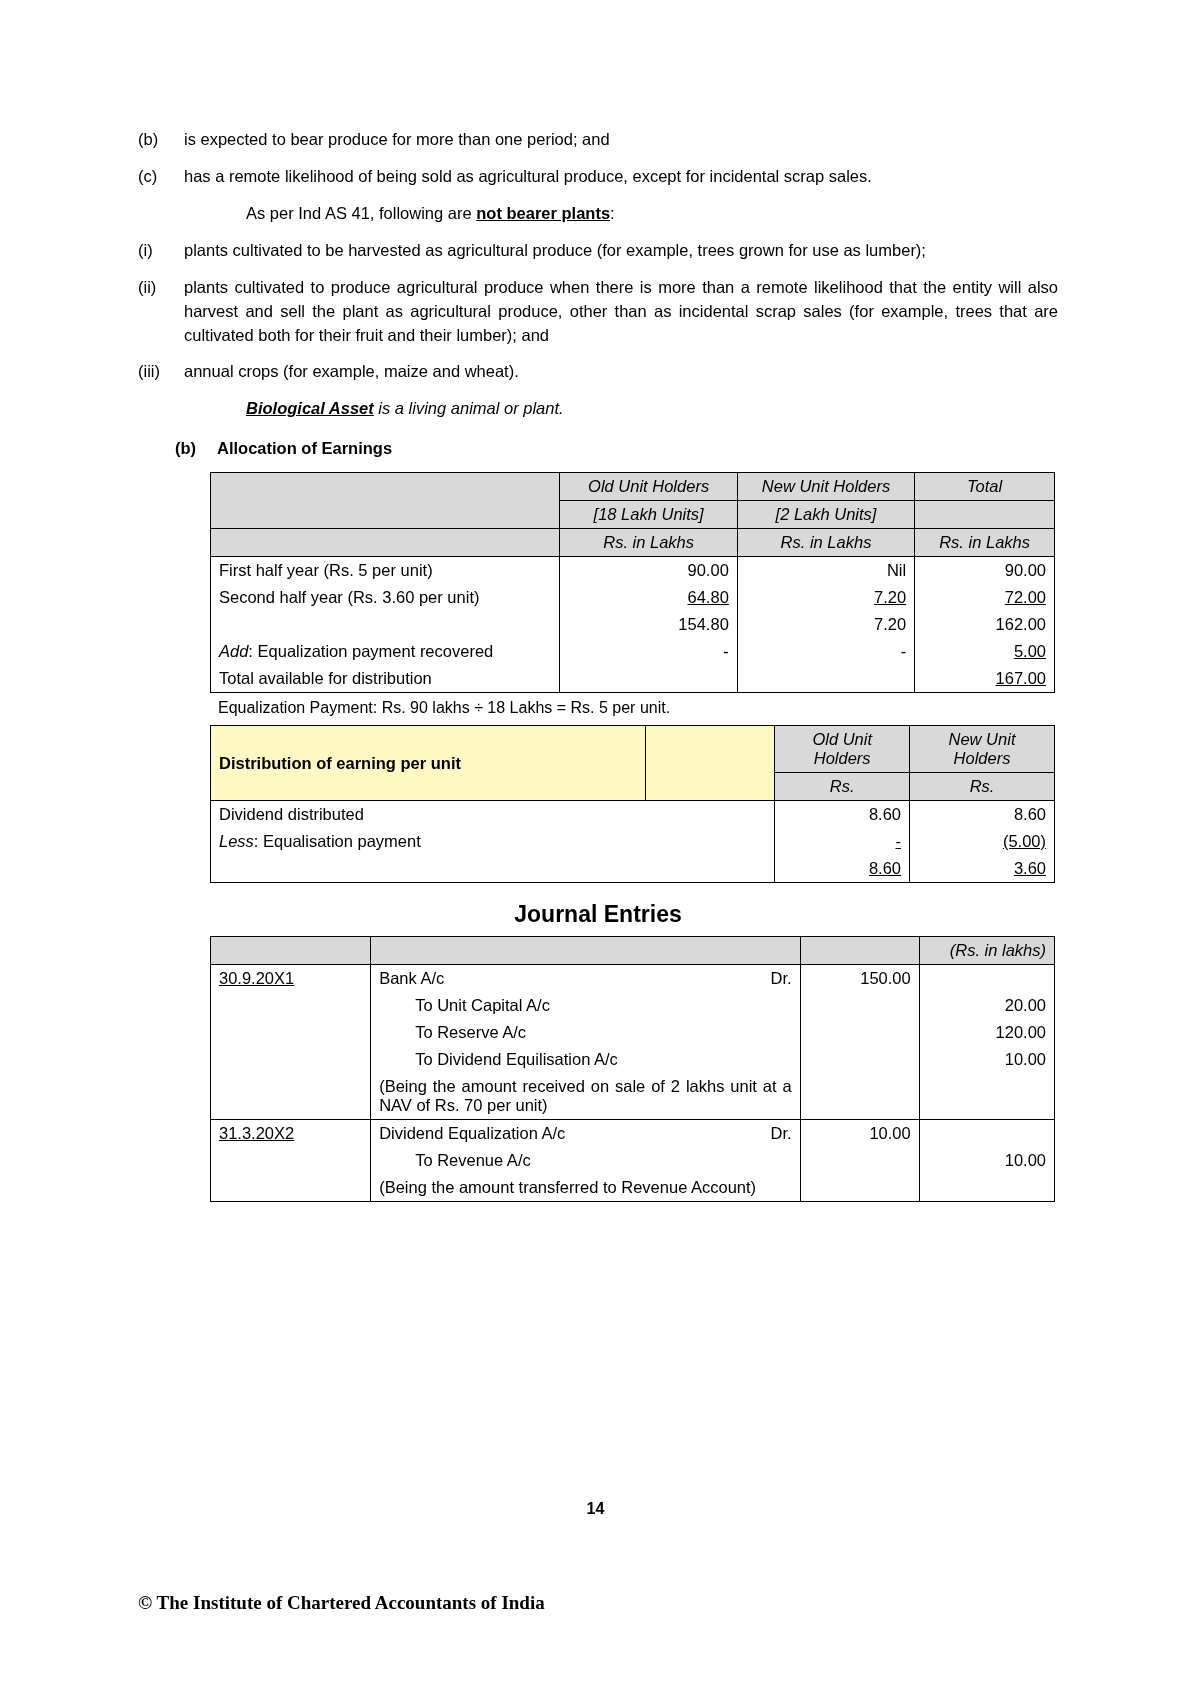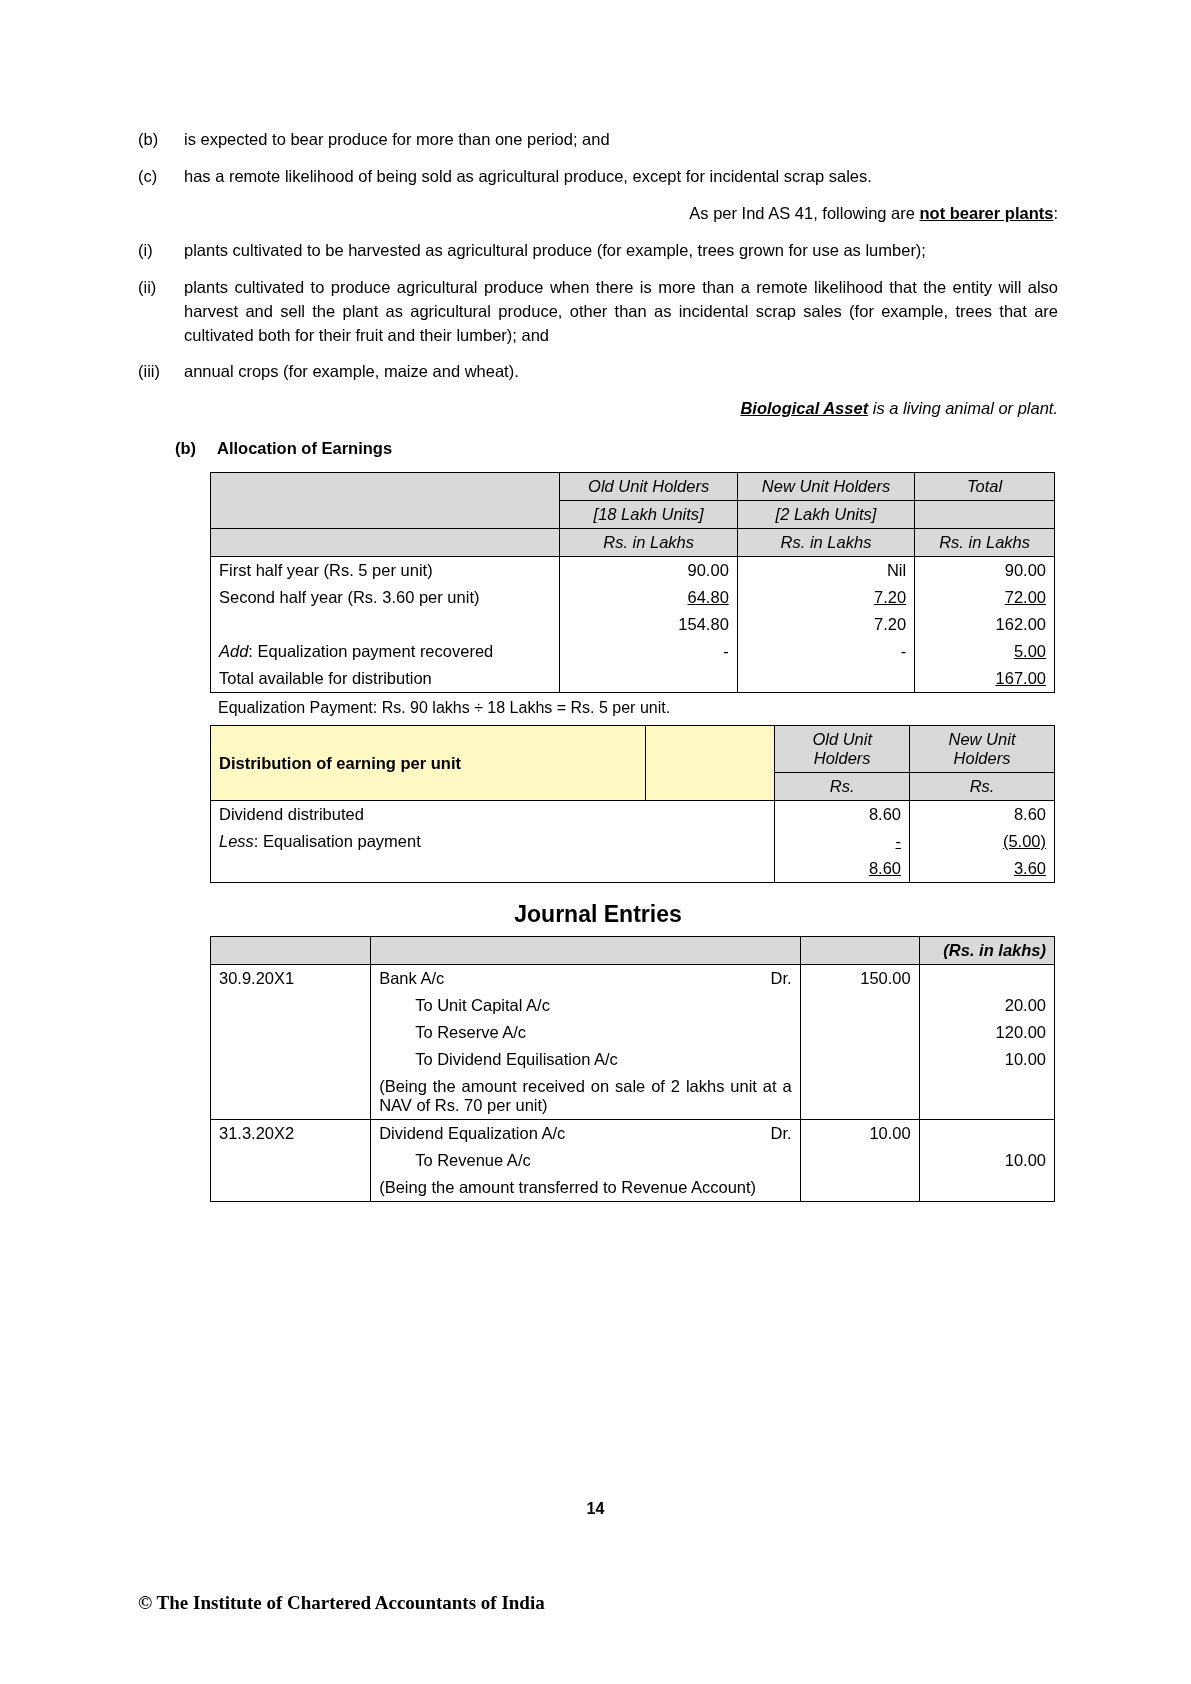--- a/index.html
+++ b/index.html
@@ -42,21 +42,20 @@
   }
   .para .body {
     flex: 1 1 auto;
     text-align: justify;
   }
   .para .body.nojust { text-align: left; }
   .plain {
     font-size: 16.5px;
     line-height: 1.45;
     margin: 0 0 13px 108px;
-    text-align: right;
   }
   u.b { text-decoration: underline; font-weight: bold; }
   .italic { font-style: italic; }
 
   .section-head {
     display: flex;
     font-size: 16.5px;
     font-weight: bold;
     margin: 0 0 14px 0;
   }
@@ -122,21 +121,21 @@
     font-size: 23px;
     margin: 18px 0 8px 0;
   }
   .tbl-journal {
     width: 845px;
     margin: 0 0 0 72px;
   }
   .tbl-journal .hdr {
     background: #d9d9d9;
   }
-  .tbl-journal td.date { width: 148px; }
+  .tbl-journal td.date { width: 148px; text-decoration: underline; }
   .tbl-journal td.part { }
   .tbl-journal td.amt { width: 120px; text-align: right; }
   .tbl-journal .dr { float: right; }
   .tbl-journal .ind1 { padding-left: 44px; }
   .tbl-journal .just { text-align: justify; }
   .nb-bottom { border-bottom: none !important; }
   .nb-top { border-top: none !important; }
 
   .pageno {
     position: absolute;
@@ -304,21 +303,21 @@
         <col style="width:148px">
         <col style="width:397px">
         <col style="width:110px">
         <col style="width:125px">
       </colgroup>
       <tbody>
         <tr>
           <td class="hdr"></td>
           <td class="hdr"></td>
           <td class="hdr"></td>
-          <td class="hdr" style="text-align:right; font-style:italic;font-weight:bold;">(Rs. in lakhs)</td>
+          <td class="hdr" style="text-align:right; font-style:italic;">(Rs. in lakhs)</td>
         </tr>
 
         <tr>
           <td class="date nb-bottom" rowspan="5" style="border-bottom:1px solid #000;">30.9.20X1</td>
           <td class="part nb-bottom">
             <span>Bank A/c</span>
             <span class="dr">Dr.</span>
           </td>
           <td class="amt nb-bottom">150.00</td>
           <td class="amt nb-bottom"></td>

